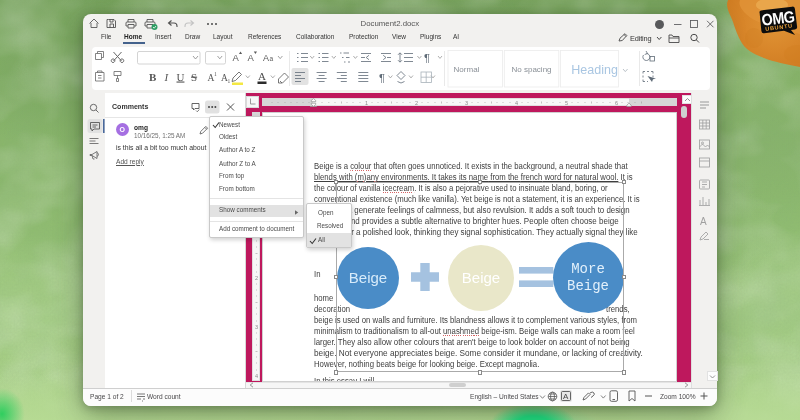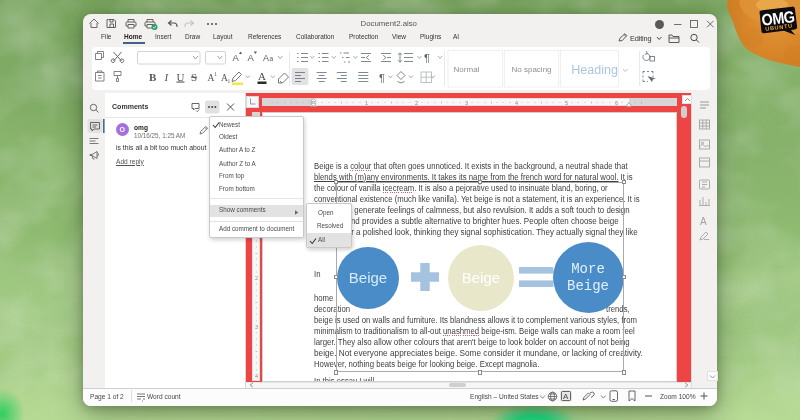--- a/index.html
+++ b/index.html
@@ -18,21 +18,21 @@
   
   .ttl{font-size:7.8px;color:#555;}
   .menu{font-size:7.4px;color:#333;transform:scaleX(0.88);transform-origin:0 0;}
   .menu.on{color:#222;font-weight:bold;}
   .ui{transform:scaleX(0.88);transform-origin:0 0;}
   
   #tb{left:9px;top:33px;width:618px;height:42.5px;background:#fff;border-radius:4px;}
   
   #sidebarL{left:0;top:79px;width:21.5px;height:294.5px;background:#f2f1ef;}
   #compan{left:21.5px;top:79px;width:141px;height:294.5px;background:#fff;border-right:1px solid #d8d8d8;}
-  #docarea{left:162.5px;top:79px;width:445.5px;height:294.5px;background:#ef4444;}
+  #docarea{left:162.5px;top:79px;width:445.5px;height:294.5px;background:#be185d;}
   #sidebarR{left:608px;top:79px;width:26px;height:294.5px;background:#f2f1ef;border-left:1px solid #dedede;}
   #status{left:0;top:373.5px;width:634px;height:18.5px;background:#fcfcfc;border-top:1px solid #cfcfcf;
           border-radius:0 0 8px 8px;font-size:7.5px;color:#49484a;}
   
   #page{left:16px;top:19px;width:415.5px;height:269.5px;background:#fff;border:1px solid #d0d0d0;overflow:hidden;}
   .sq{background:repeating-linear-gradient(90deg, rgba(213,92,92,.95) 0 1.2px, rgba(213,92,92,0) 1.2px 2.6px) left bottom/100% 1.2px no-repeat;}
   .dl u{text-decoration-thickness:0.7px;text-underline-offset:1px;text-decoration-color:#3f3f3f;}
   .hdl{position:absolute;width:4.2px;height:4.2px;background:#fff;border:0.7px solid #8a8a8a;}
   .dl{position:absolute;font-size:9.2px;color:#3d3d3d;white-space:nowrap;transform-origin:0 0;transform:scaleX(0.843);}
   
@@ -114,21 +114,21 @@
     <path d="M84.5,4.5 L81.5,7 L84.5,9.5 M81.5,7 h5.5 q3,0 3,3 v1" stroke-width="1.1"></path>
     <g stroke="#c3c3c3">
         <path d="M103.5,4.5 L106.5,7 L103.5,9.5 M106.5,7 h-5.5 q-3,0 -3,3 v1" stroke-width="1.1"></path>
       </g>
     <g fill="#4a4a4a" stroke="none">
         <circle cx="121" cy="8" r="1"></circle>
         <circle cx="125" cy="8" r="1"></circle>
         <circle cx="129" cy="8" r="1"></circle>
       </g>
   </svg>
-  <div class="ttl" style="left:277.6px;top:5px;">Document2.also</div>
+  <div class="ttl" style="left:277.6px;top:5px;">Document2.docx</div>
   <div style="left:572px;top:5.5px;width:9px;height:9px;border-radius:50%;background:#58595b;"></div>
   <svg style="left:589px;top:4px;" width="45" height="12" viewBox="0 0 45 12" stroke="#57575a" fill="none" stroke-width="0.85">
     <path d="M2,6.5 h7.5"></path>
     <rect x="18.5" y="2.5" width="7" height="7"></rect>
     <path d="M35,2.8 l6.5,6.5 M41.5,2.8 l-6.5,6.5"></path>
   </svg>
 
   <div class="menu" style="left:18.3px;top:18.1px;">File</div>
   <div class="menu on" style="left:40.8px;top:18.1px;">Home</div>
   <div class="menu" style="left:72px;top:18.1px;">Insert</div>

